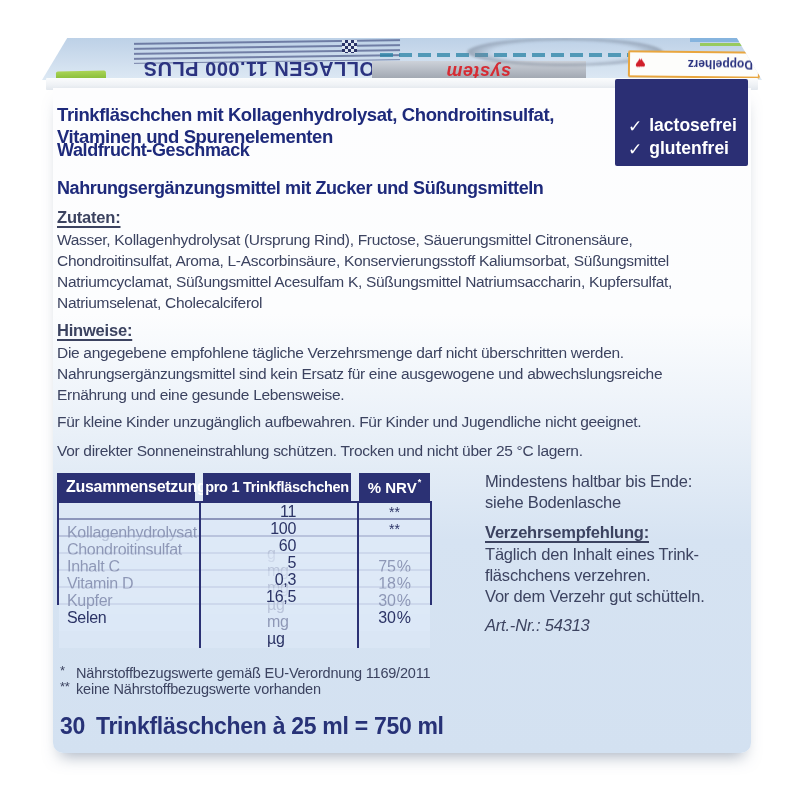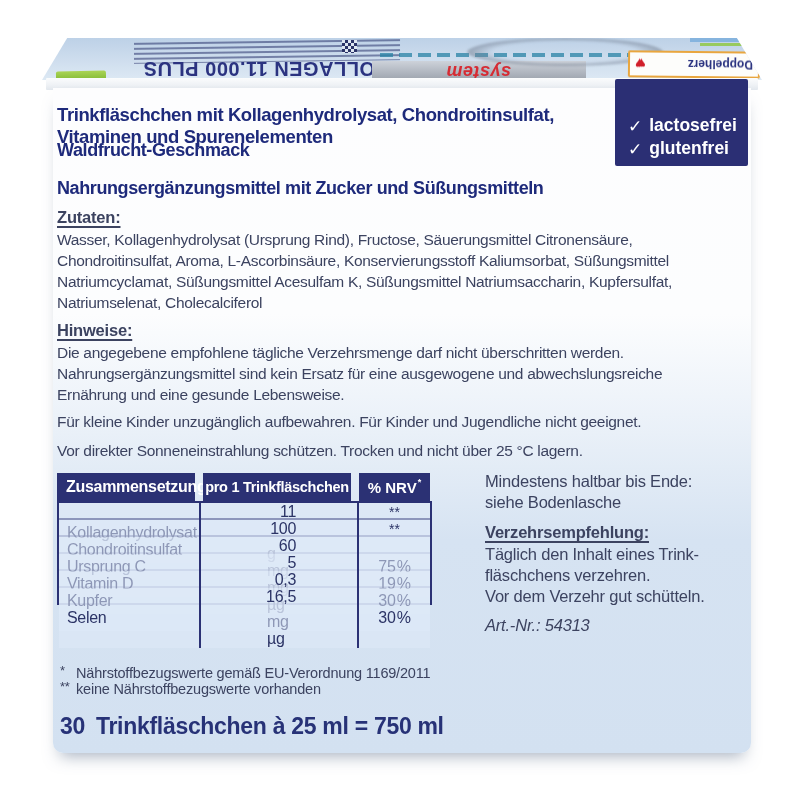--- a/index.html
+++ b/index.html
@@ -189,37 +189,37 @@
         </div>
         <div class="trow">
           <div class="td td-name">Chondroitinsulfat</div>
           <div class="td td-val">
             <span class="amt">100</span>
             <span class="unit">mg</span>
           </div>
           <div class="td td-nrv stars">**</div>
         </div>
         <div class="trow">
-          <div class="td td-name">Ursprung C</div>
+          <div class="td td-name">Inhalt C</div>
           <div class="td td-val">
             <span class="amt">60</span>
             <span class="unit">mg</span>
           </div>
           <div class="td td-nrv">
               <span class="pct">75 %</span>
             </div>
         </div>
         <div class="trow">
           <div class="td td-name">Vitamin D</div>
           <div class="td td-val">
             <span class="amt">5</span>
             <span class="unit">µg</span>
           </div>
           <div class="td td-nrv">
-              <span class="pct">19 %</span>
+              <span class="pct">18 %</span>
             </div>
         </div>
         <div class="trow">
           <div class="td td-name">Kupfer</div>
           <div class="td td-val">
             <span class="amt">0,3</span>
             <span class="unit">mg</span>
           </div>
           <div class="td td-nrv">
               <span class="pct">30 %</span>

